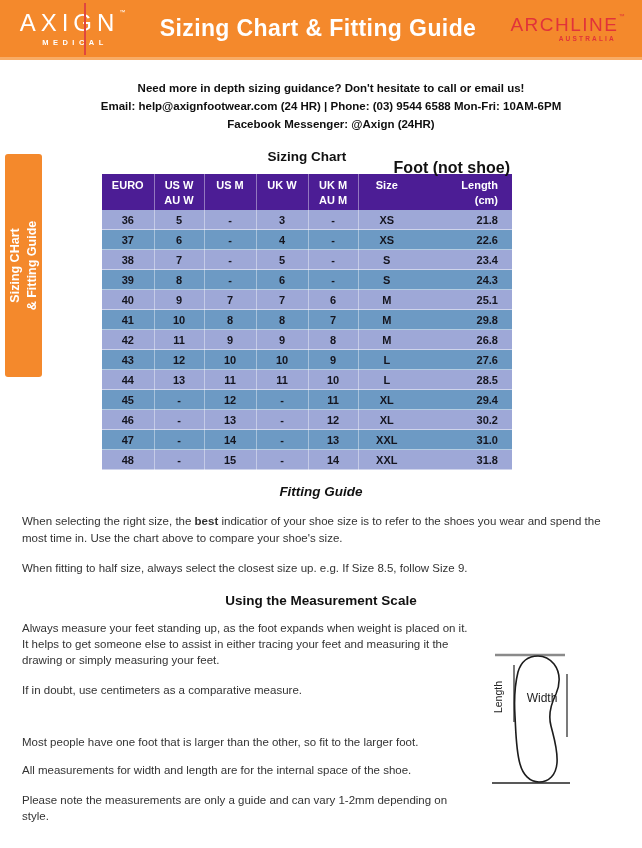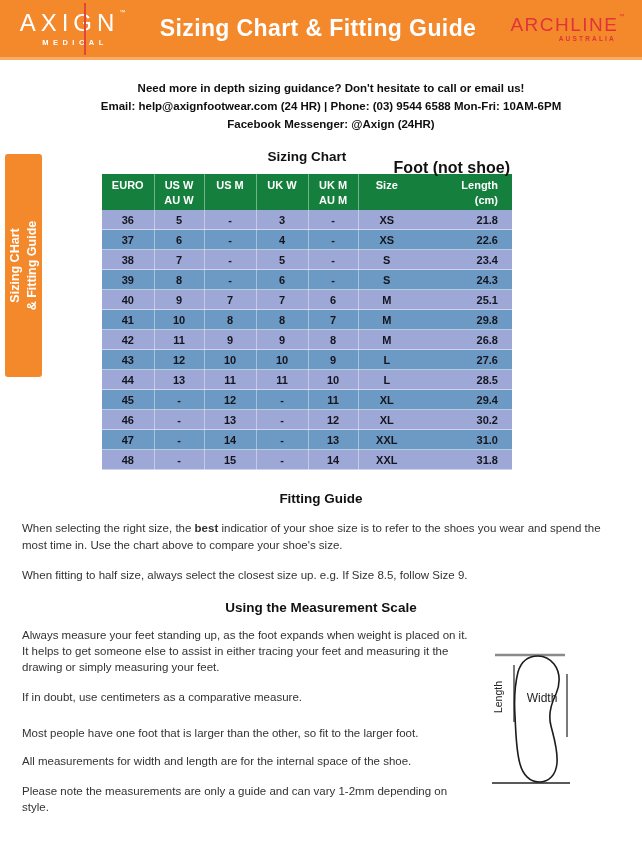--- a/index.html
+++ b/index.html
@@ -30,35 +30,35 @@
   .side-tab-inner{position:absolute;left:-93px;top:93px;width:223px;height:37px;
             transform:rotate(-90deg);display:flex;flex-direction:column;justify-content:center;
             text-align:center;color:#fff;font-weight:700;font-size:12.5px;line-height:1.3;}
 
   
   .chart-area{margin:16px 0 0 102px;width:410px;position:relative;}
   .chart-titles{position:relative;height:25px;}
   .chart-title{text-align:center;font-size:13.5px;font-weight:700;color:#111;}
   .chart-note{position:absolute;right:2px;bottom:-3px;font-size:16px;font-weight:700;color:#111;margin-top:9px;}
   table.sizing{border-collapse:collapse;table-layout:fixed;width:410px;}
-  table.sizing th{background:#15803d;color:#fff;font-size:11px;font-weight:700;
+  table.sizing th{background:#4c1d95;color:#fff;font-size:11px;font-weight:700;
         vertical-align:top;padding:4px 0 0 0;height:32px;line-height:1.3;text-align:center;}
   table.sizing td{font-size:11px;font-weight:700;color:#15151f;height:19px;padding:0;
         text-align:center;border-bottom:1px solid rgba(255,255,255,.5);}
   tr.steel{background:#6D9AC4;}
   tr.peri{background:#9EA8D7;}
   .sep{border-right:1px solid rgba(255,255,255,.4);}
   .len{text-align:right !important;padding-right:14px !important;}
 
   
   .section-heading{text-align:center;font-size:13.5px;font-weight:700;color:#111;margin:0;}
-  .fit-heading{margin-top:21px;}
+  .fit-heading{margin-top:14px;font-style:italic;}
   .meas-heading{margin-top:17px;}
   .body-text{margin:0 20px 0 22px;font-size:11.5px;color:#333;line-height:1.4;}
-  .mt14{margin-top:14px;} .mt12{margin-top:12px;} .mt20{margin-top:20px;}
+  .mt14{margin-top:14px;} .mt12{margin-top:12px;} .mt20{margin-top:36px;}
   .narrow{max-width:452px;}
   .wide{max-width:600px;}
 
   
   .foot-diagram{position:absolute;left:488px;top:642px;width:152px;height:170px;}
   .foot-diagram svg text{font-family:"Liberation Sans",sans-serif;fill:#222;}
 </style>
 </head>
 <body>
 

